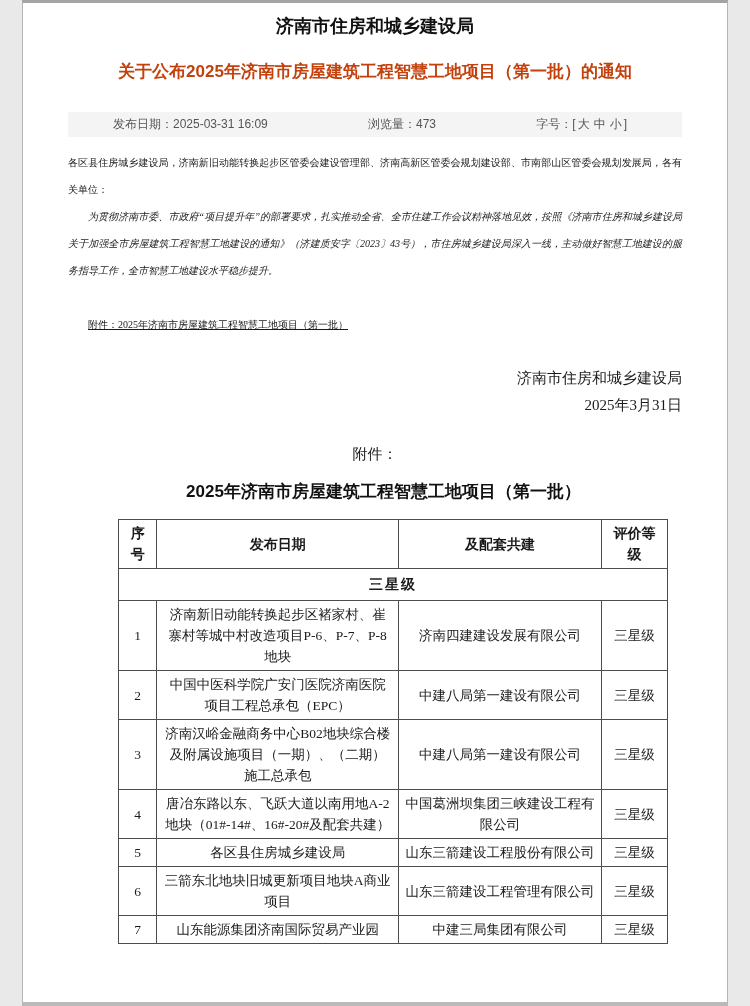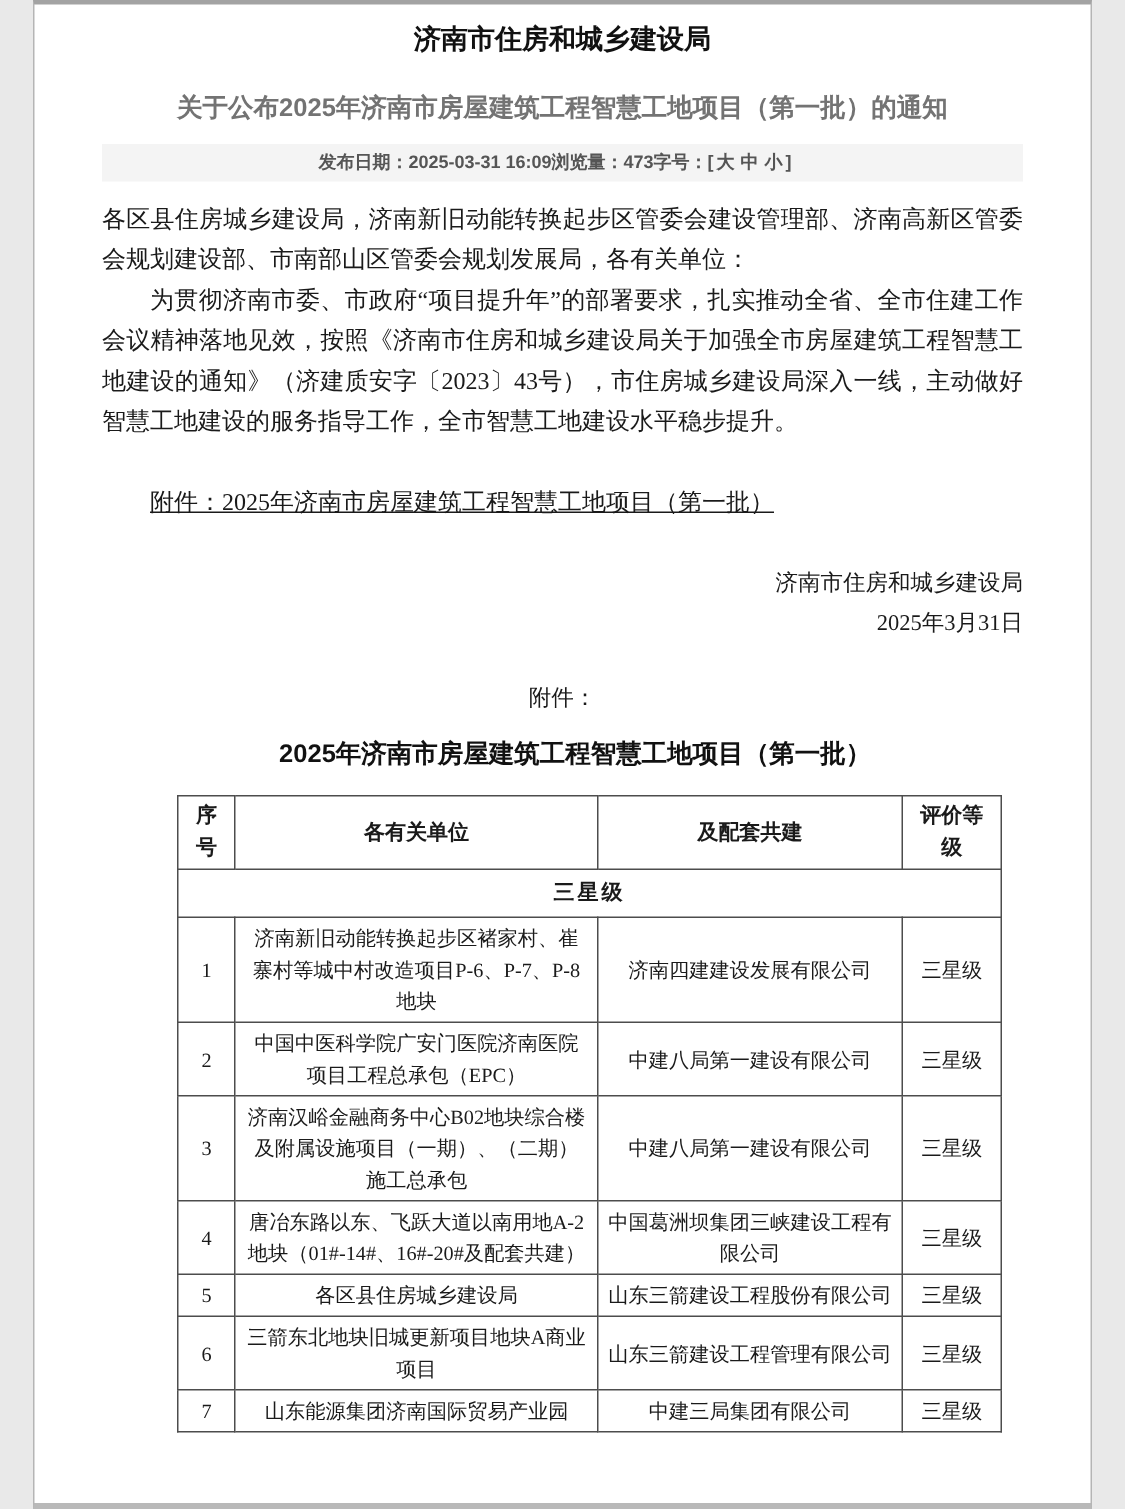--- a/index.html
+++ b/index.html
@@ -24,44 +24,43 @@
     font-size: 18px;
     font-weight: bold;
     color: #111;
   }
   .doc-title {
     margin-top: 22px;
     text-align: center;
     font-family: "Liberation Sans", "DejaVu Sans", sans-serif;
     font-size: 17px;
     font-weight: bold;
-    color: #737373;
+    color: #c2410c;
   }
   .meta-bar {
-    margin: 13px 45px 0 45px;
+    margin: 29px 45px 0 45px;
     height: 25px;
     background: #f4f4f4;
     display: flex;
     align-items: center;
-    justify-content: center;
+    justify-content: space-between;
     padding: 0 55px 0 45px;
     font-family: "Liberation Sans", "DejaVu Sans", sans-serif;
     font-size: 12px;
     color: #555;
-    font-weight: bold;
   }
   .meta-item { white-space: nowrap; }
   .size-links span.sz { cursor: pointer; margin: 0 2px; color: #555; }
   .content {
     margin: 12px 45px 16px 45px;
-    font-size: 16px;
+    font-size: 10px;
     line-height: 27px;
     text-align: justify;
   }
-  .content p.indent { text-indent: 2em; }
+  .content p.indent { text-indent: 2em; font-style: italic; }
   .attachment-line { margin-top: 27px; text-indent: 2em; text-decoration: underline; }
   .signature {
     margin: 27px 45px 0 45px;
     text-align: right;
     font-size: 15px;
     line-height: 27px;
   }
   .appendix-label {
     margin: 26px 45px 0 45px;
     font-size: 15px;
@@ -140,21 +139,21 @@
   <table class="att-table">
     <colgroup>
       <col class="col-no">
         <col class="col-project">
         <col class="col-contractor">
         <col class="col-grade">
     </colgroup>
     <thead>
       <tr>
         <th>序号</th>
-        <th>各有关单位</th>
+        <th>发布日期</th>
         <th>及配套共建</th>
         <th>评价等级</th>
       </tr>
       <tr class="group-row">
         <td colspan="4">三星级</td>
       </tr>
     </thead>
     <tbody>
         <tr>
     <td>1</td>

